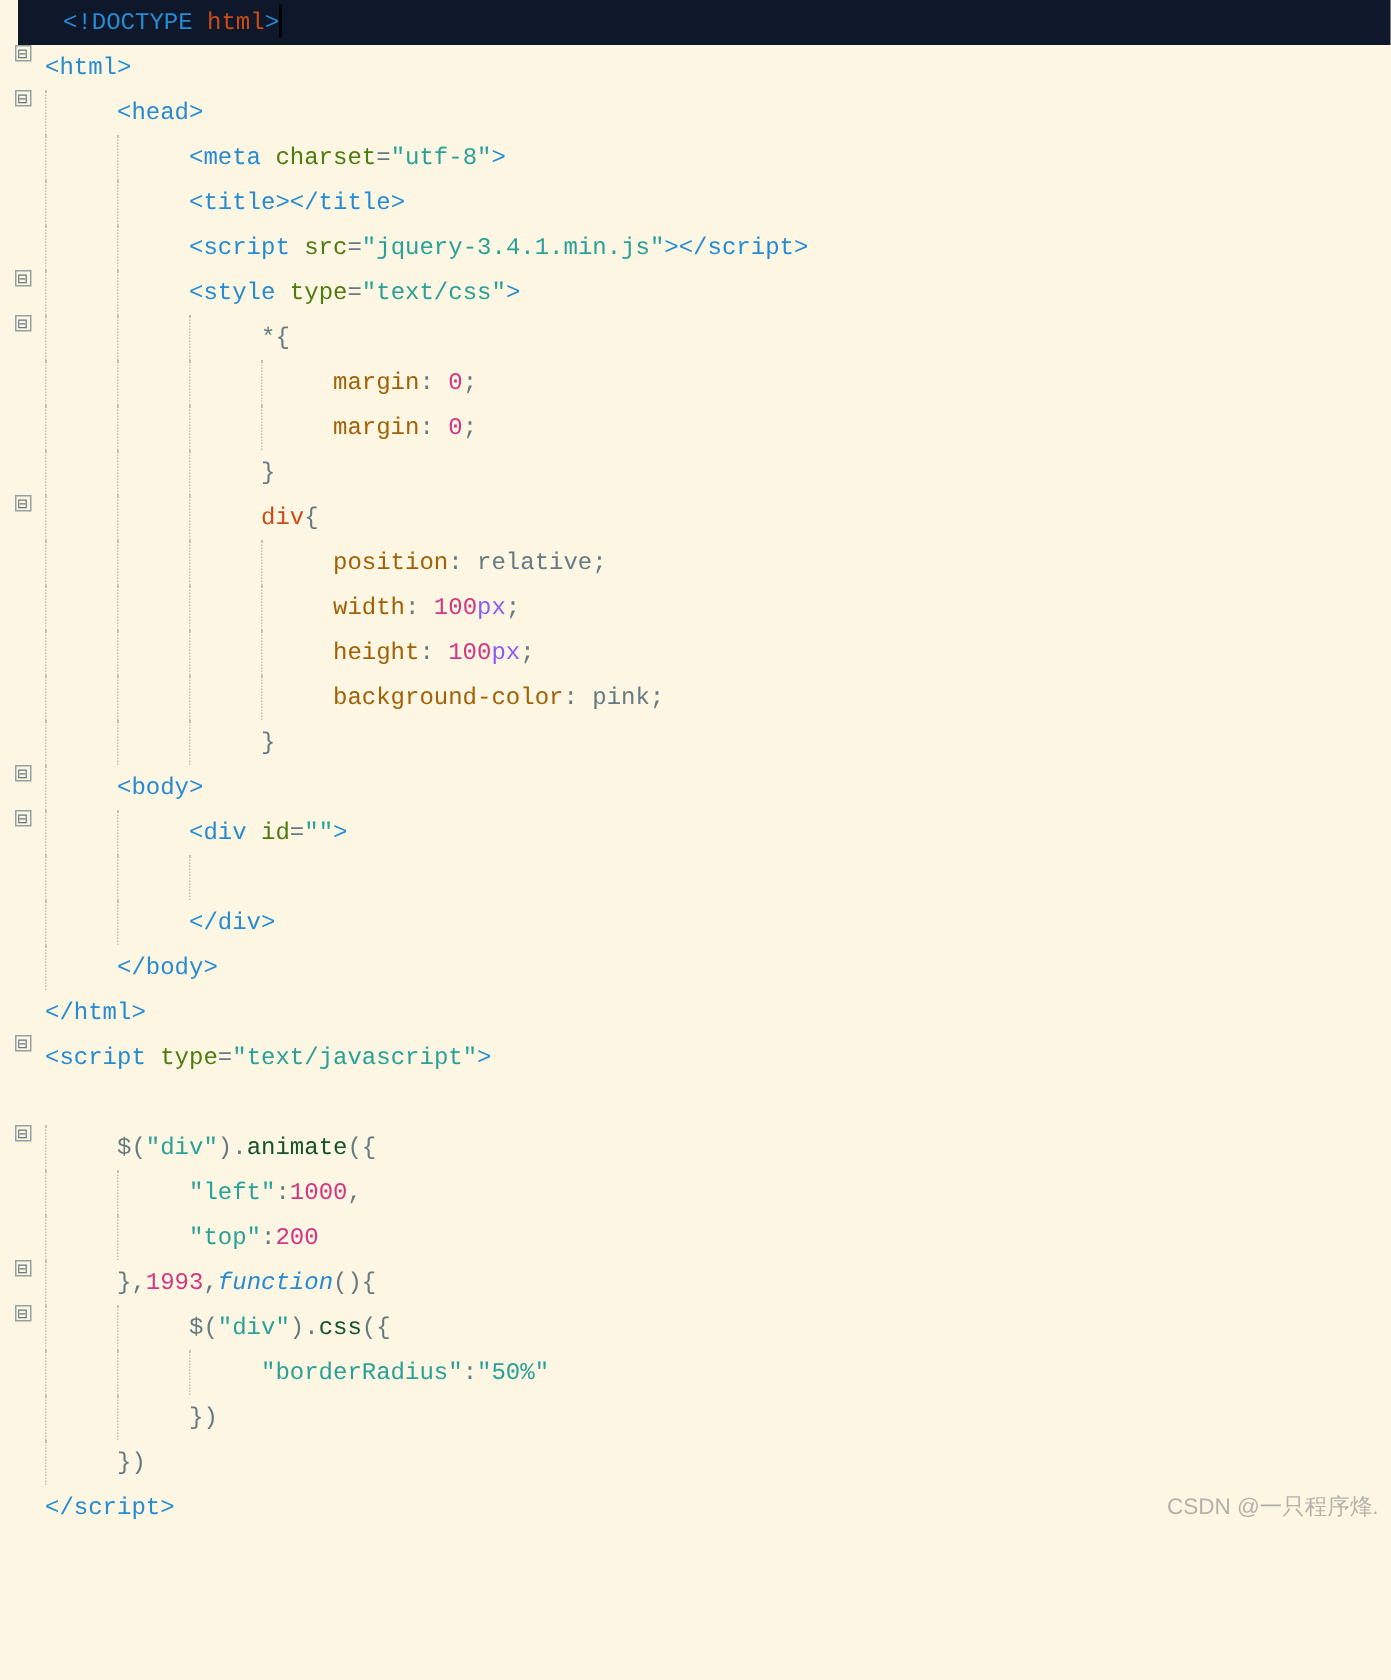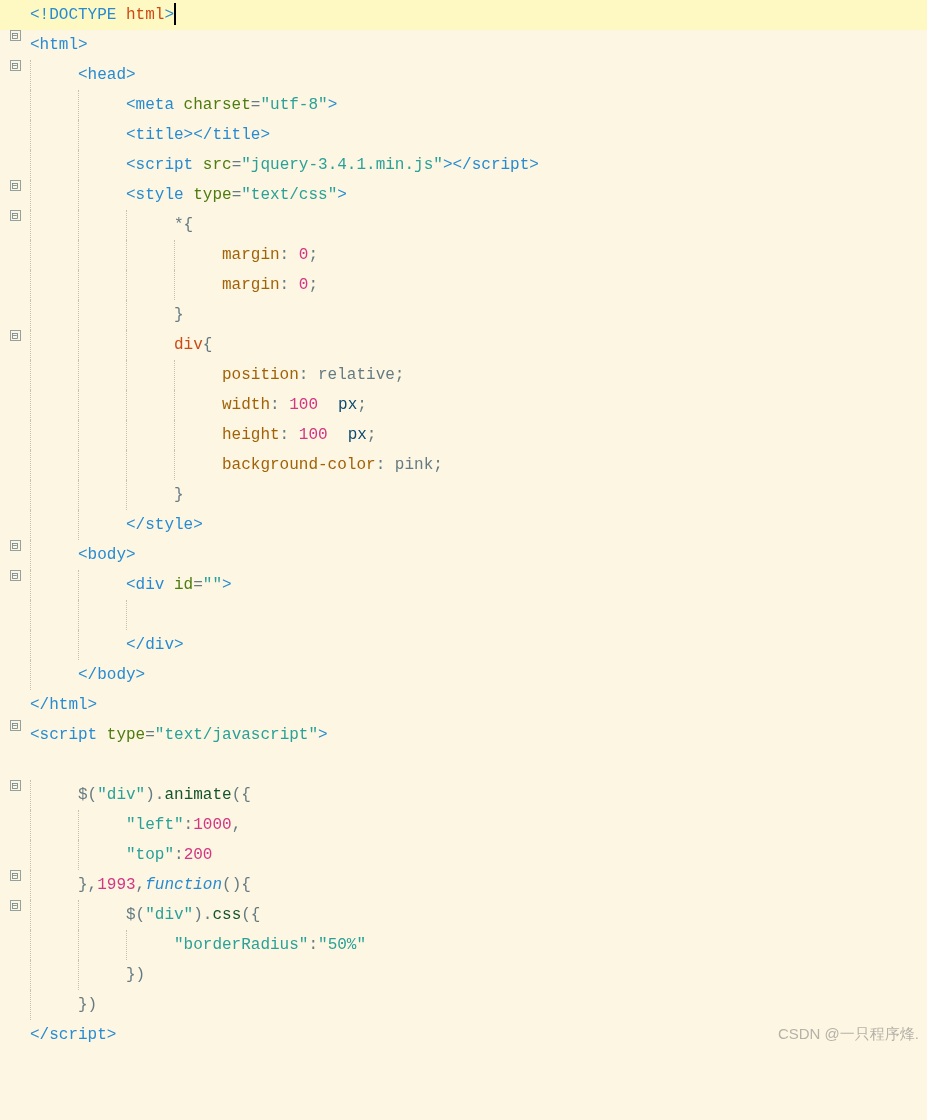--- a/index.html
+++ b/index.html
@@ -11,21 +11,21 @@
     position: relative;
   }
   .editor { position: relative; }
   .line {
     display: flex;
     align-items: flex-start;
     line-height: 30px;
     height: 30px;
     white-space: pre;
   }
-  .line.highlight { background: #fef9c3; }
+  .line.highlight { background: #0f172a; margin-left: 12px; }
   .gutter {
     width: 30px;
     flex: 0 0 30px;
     display: flex;
     align-items: center;
     justify-content: center;
     position: relative;
   }
   .fold {
     width: 11px;
@@ -56,21 +56,21 @@
     height: 22px;
     background: #000;
     vertical-align: middle;
     margin-top: -2px;
   }
   .tag { color: #268bd2; }
   .attr { color: #4d7c0f; }
   .str { color: #2aa198; }
   .kw { color: #cb4b16; }
   .num { color: #d33682; }
-  .unit { color: #0c4a6e; margin-left: 20px; }
+  .unit { color: #8b5cf6; }
   .prop { color: #a16207; }
   .colorval { color: #657b83; }
   .fn { color: #14532d; }
   .jq { color: #657b83; }
   .punc { color: #657b83; }
   .ital { font-style: italic; }
   .txt { color: #657b83; }
   .watermark {
     position: absolute;
     right: 8px;
@@ -163,24 +163,20 @@
 <div class="line">
   <span class="gutter"></span>
   <span class="code"><span class="indent"></span><span class="indent"></span><span class="indent"></span><span class="indent"></span><span class="prop">background-color</span><span class="punc">: </span><span class="colorval">pink</span><span class="punc">;</span></span>
 </div>
 
 <div class="line">
   <span class="gutter"></span>
   <span class="code"><span class="indent"></span><span class="indent"></span><span class="indent"></span><span class="txt">}</span></span>
 </div>
 
-<div class="line">
-  <span class="gutter"></span>
-  <span class="code"><span class="indent"></span><span class="indent"></span><span class="tag">&lt;/style&gt;</span></span>
-</div>
 
 
 <div class="line">
   <span class="gutter"><span class="fold">⊟</span></span>
   <span class="code"><span class="indent"></span><span class="tag">&lt;body&gt;</span></span>
 </div>
 
 <div class="line">
   <span class="gutter"><span class="fold">⊟</span></span>
   <span class="code"><span class="indent"></span><span class="indent"></span><span class="tag">&lt;div </span><span class="attr">id</span><span class="punc">=</span><span class="str">""</span><span class="tag">&gt;</span></span>

